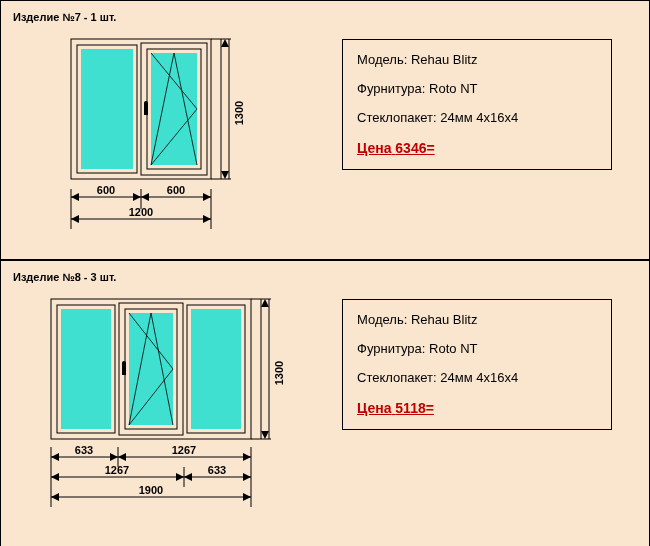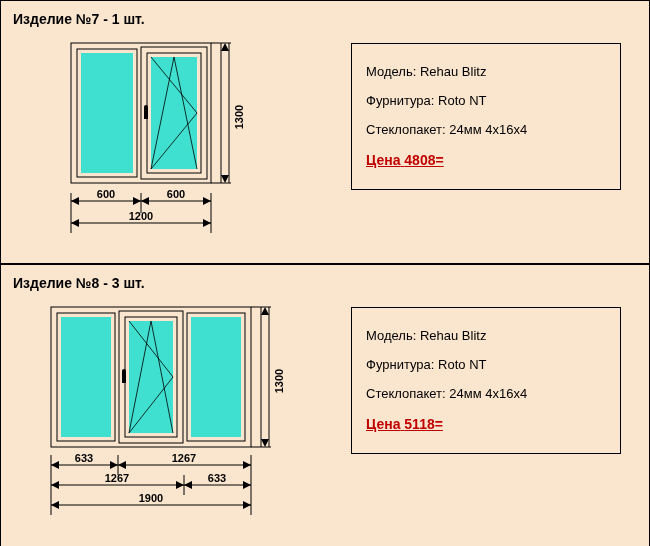--- a/index.html
+++ b/index.html
@@ -12,38 +12,38 @@
     width: 650px;
   }
   .product-card {
     background: #fae5ce;
     border: 1px solid #000;
     padding: 8px 10px 10px 10px;
     position: relative;
   }
   .product-title {
     font-weight: bold;
-    font-size: 14px;
+    font-size: 11px;
     margin: 2px 0 6px 2px;
   }
   .content-row {
     display: flex;
     align-items: flex-start;
   }
   .drawing-area {
     width: 330px;
     position: relative;
     text-align: center;
   }
   .info-box {
     border: 1px solid #000;
     background: #fae5ce;
-    padding: 20px 14px;
+    padding: 12px 14px;
     width: 270px;
-    margin-left: 10px;
+    margin-left: 1px;
     margin-top: 10px;
     font-size: 13px;
     line-height: 1.3;
   }
   .info-row { margin-bottom: 12px; }
   .price {
     color: #c00000;
     font-weight: bold;
     text-decoration: underline;
     font-size: 14px;
@@ -118,21 +118,21 @@
       <div class="info-row">
         <span>Фурнитура:</span>
         <span>Roto NT</span>
       </div>
       <div class="info-row">
         <span>Стеклопакет:</span>
         <span>24мм 4х16х4</span>
       </div>
       <div class="price">
         <span>Цена</span>
-        <span>4808=</span>
+        <span>6346=</span>
       </div>
     </div>
   </div>
 </div>
 
 <div class="product-card">
   <div class="product-title">Изделие №8 - 3 шт.</div>
   <div class="content-row">
     <div class="drawing-area">
       <svg width="330" height="250" viewBox="0 0 330 250">

